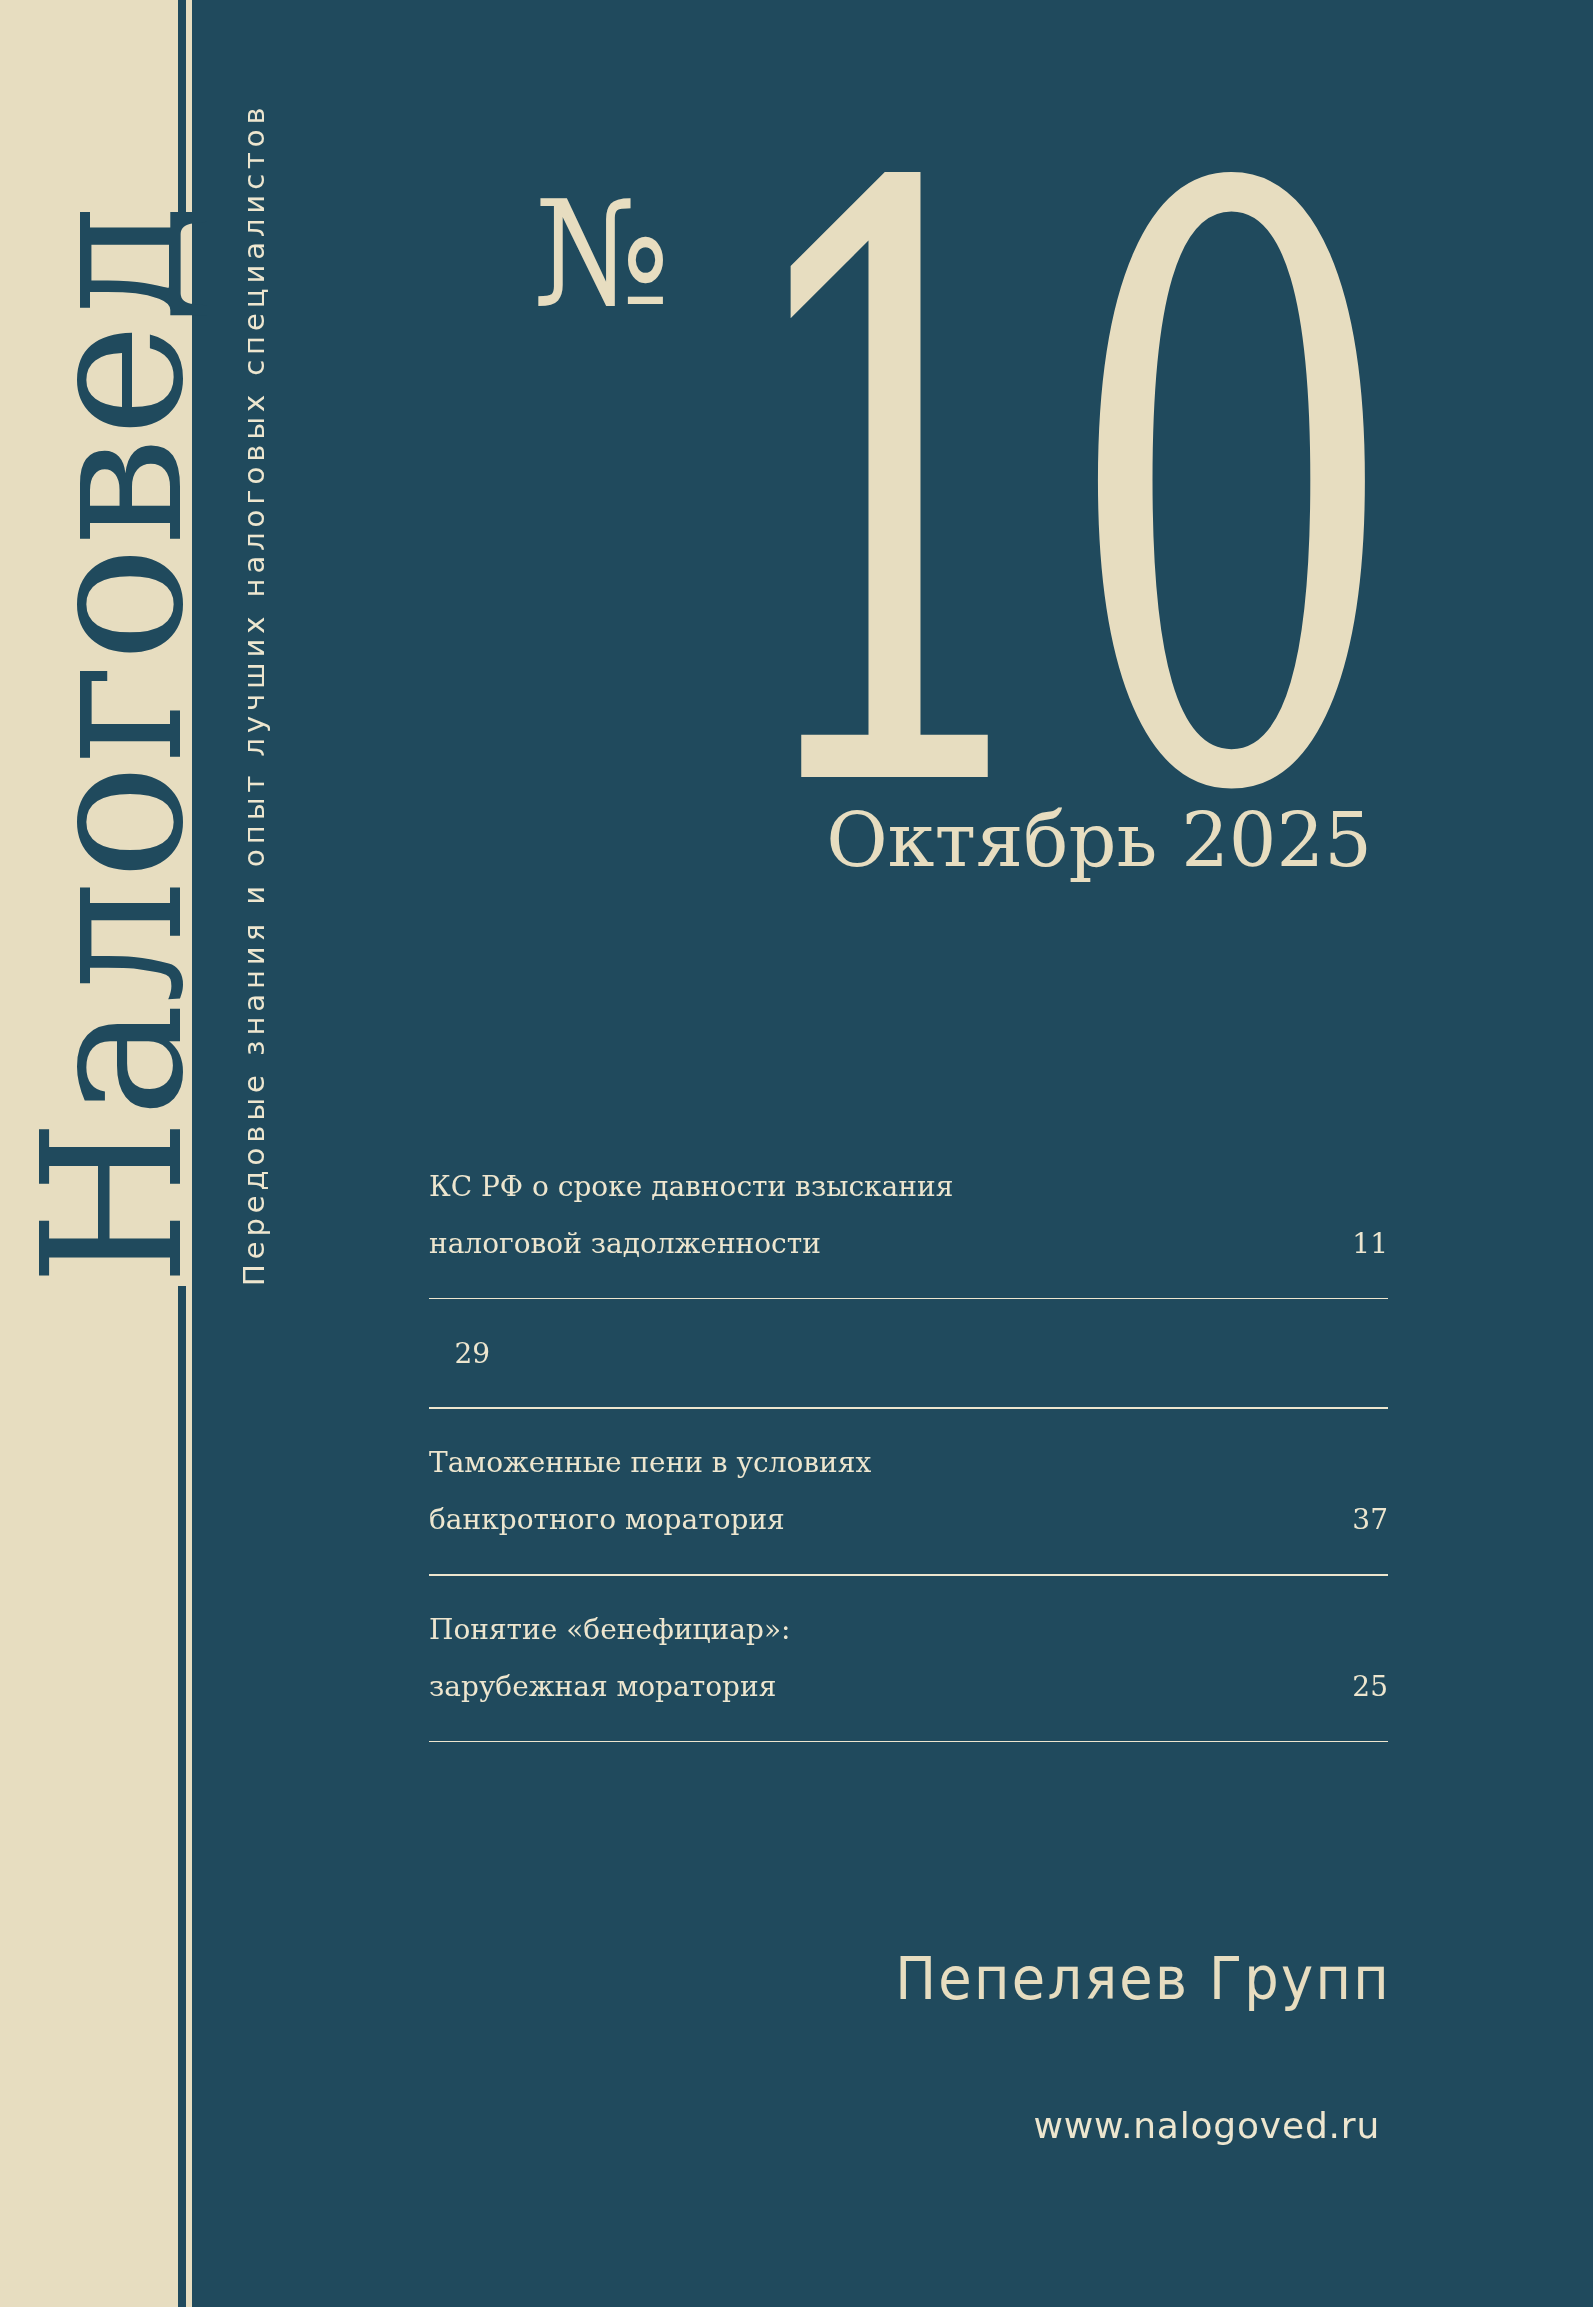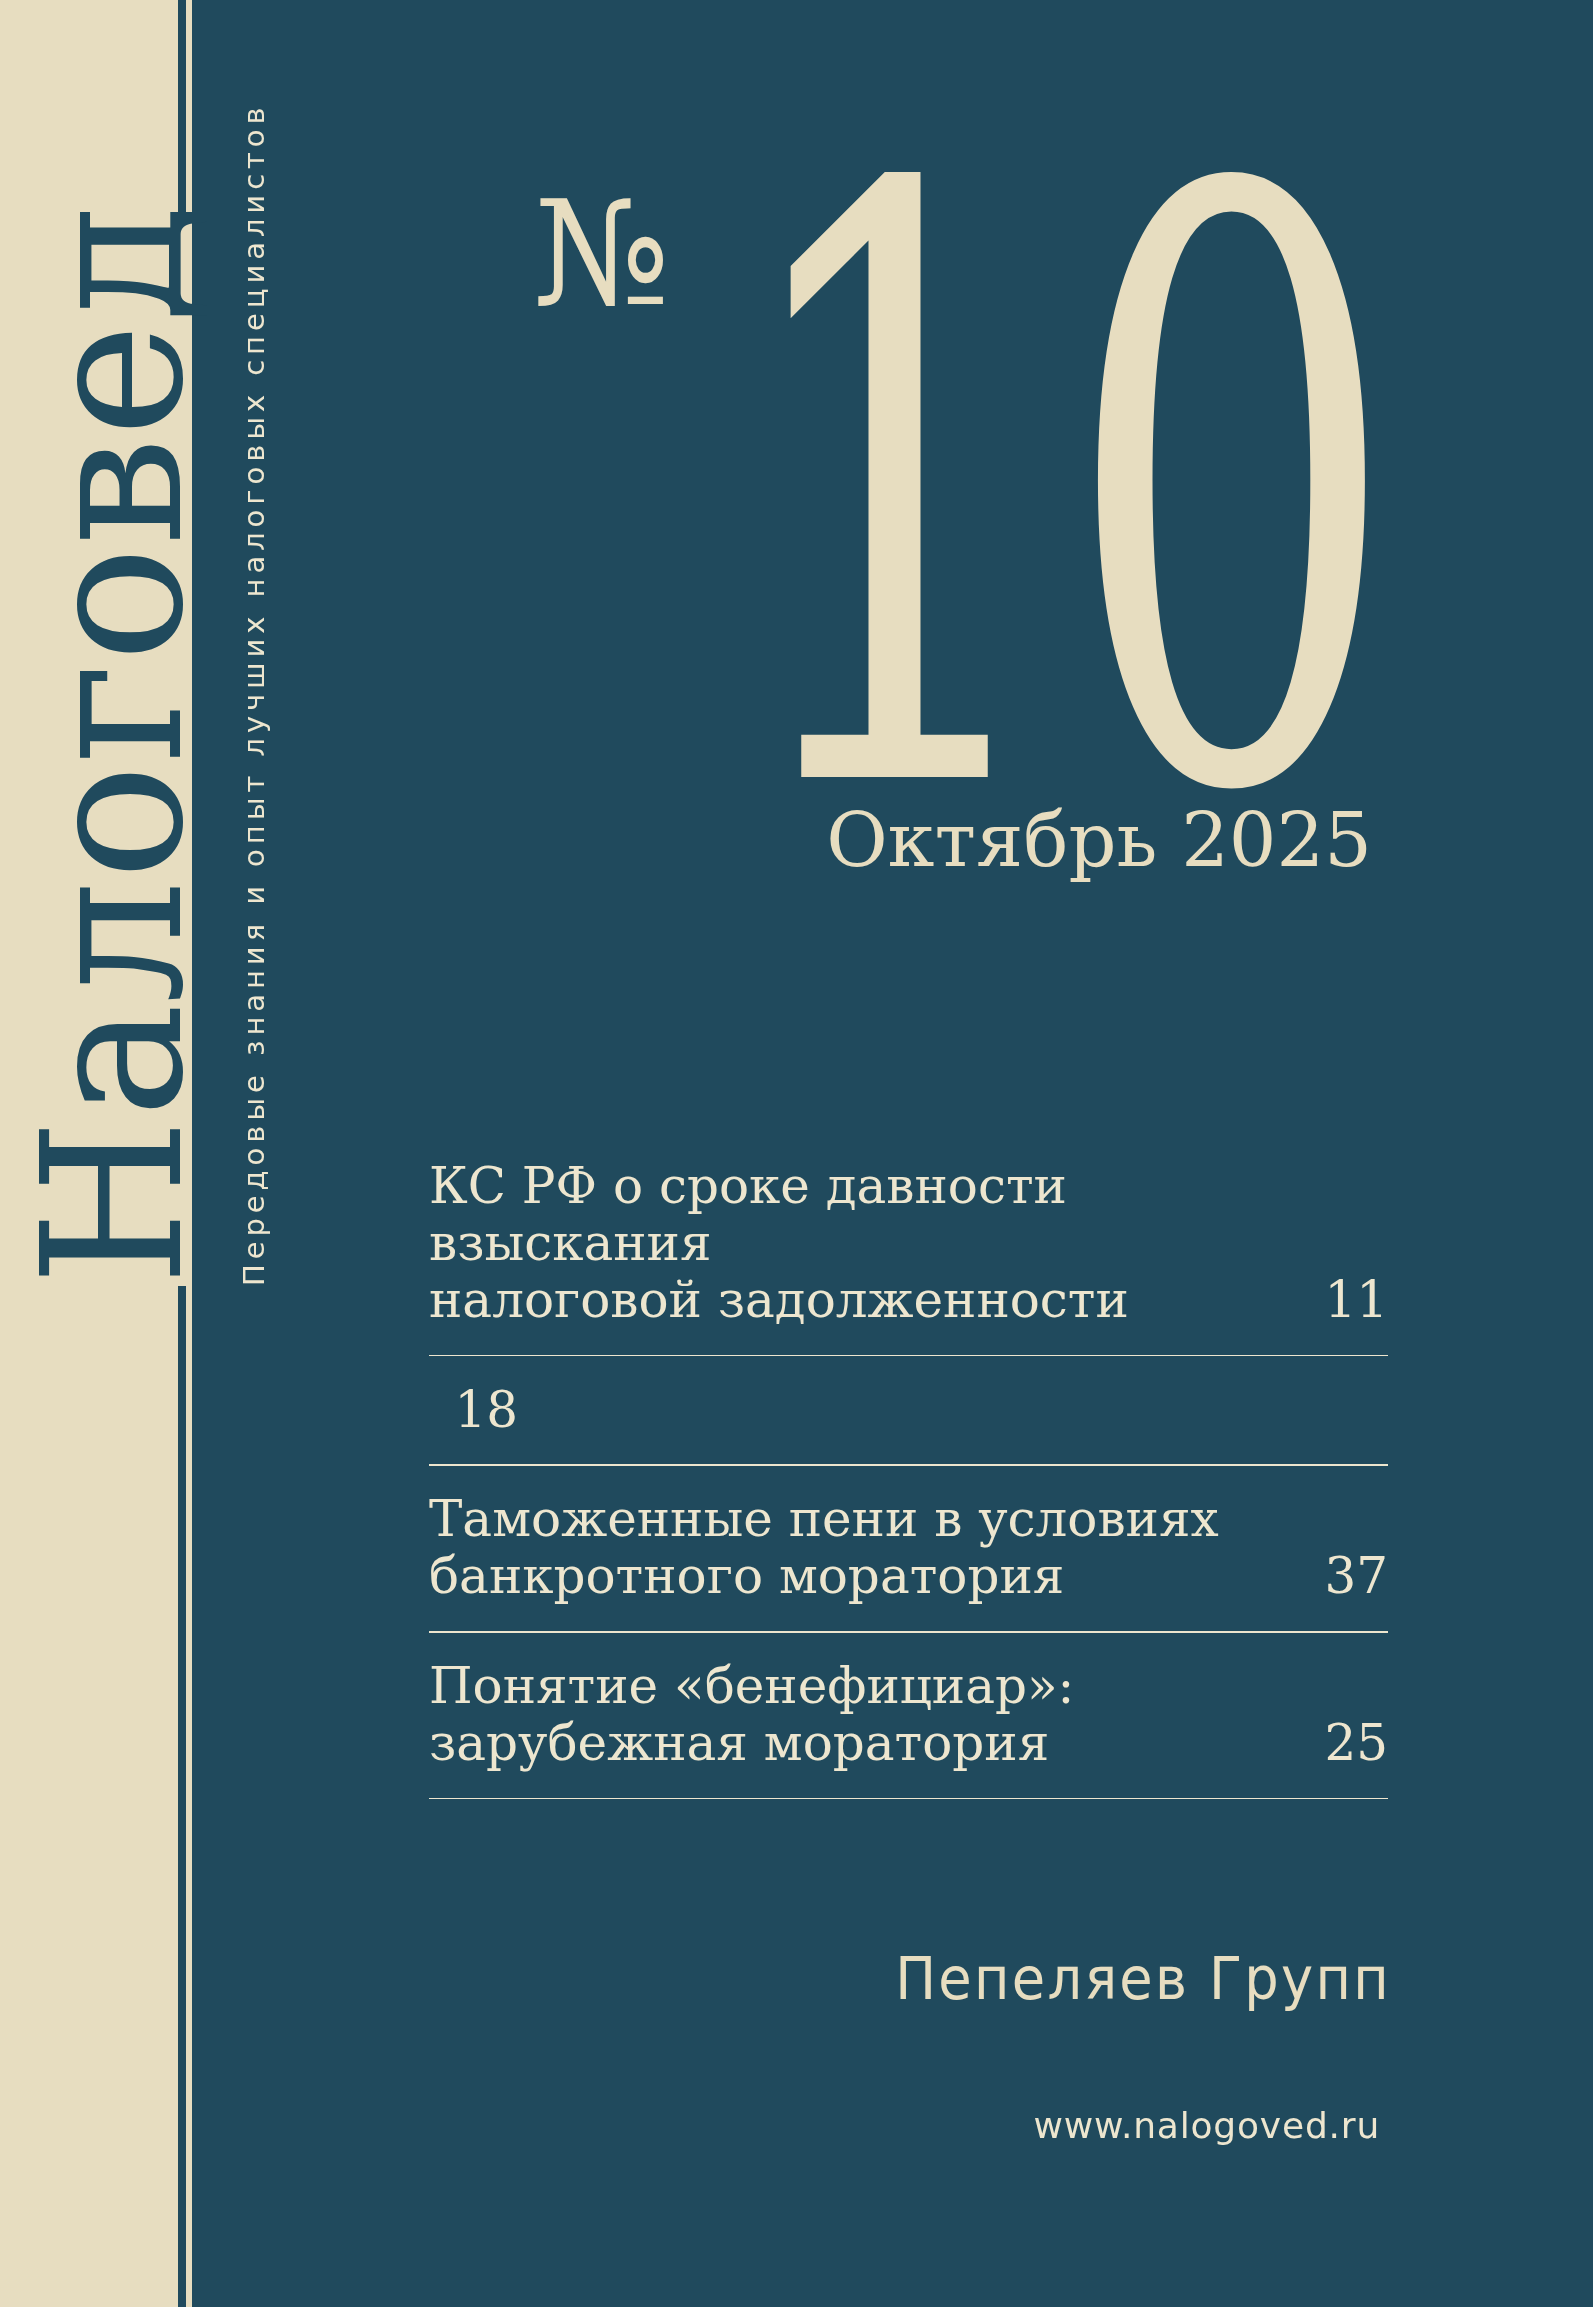--- a/index.html
+++ b/index.html
@@ -62,21 +62,21 @@
   }
   .issue-date{
     position:absolute;top:796px;right:222px;
     font-weight:normal;font-size:75px;line-height:normal;
     color:var(--cream);
     white-space:nowrap;
   }
   
   .toc{
     position:absolute;left:429px;top:1158px;width:959px;
-    font-size:50px;line-height:57px;
+    font-size:28px;line-height:57px;
     color:var(--cream-light);
   }
   .toc-row{
     display:flex;justify-content:space-between;align-items:flex-end;
   }
   .toc-title{white-space:pre-line;}
   .toc-page{padding-left:25.5px;}
   .toc-rule{
     height:1.7px;background:var(--cream-light);
     margin:25.5px 0;
@@ -121,21 +121,21 @@
   <div class="toc">
 
     <div class="toc-row">
       <div class="toc-title">КС РФ о сроке давности взыскания
 налоговой задолженности</div>
       <div class="toc-page">11</div>
     </div>
     <div class="toc-rule"></div>
 
     <div class="toc-row">
-      <div class="toc-page">18</div>
+      <div class="toc-page">29</div>
     </div>
     <div class="toc-rule"></div>
 
     <div class="toc-row">
       <div class="toc-title">Таможенные пени в условиях
 банкротного моратория</div>
       <div class="toc-page">37</div>
     </div>
     <div class="toc-rule"></div>
 

